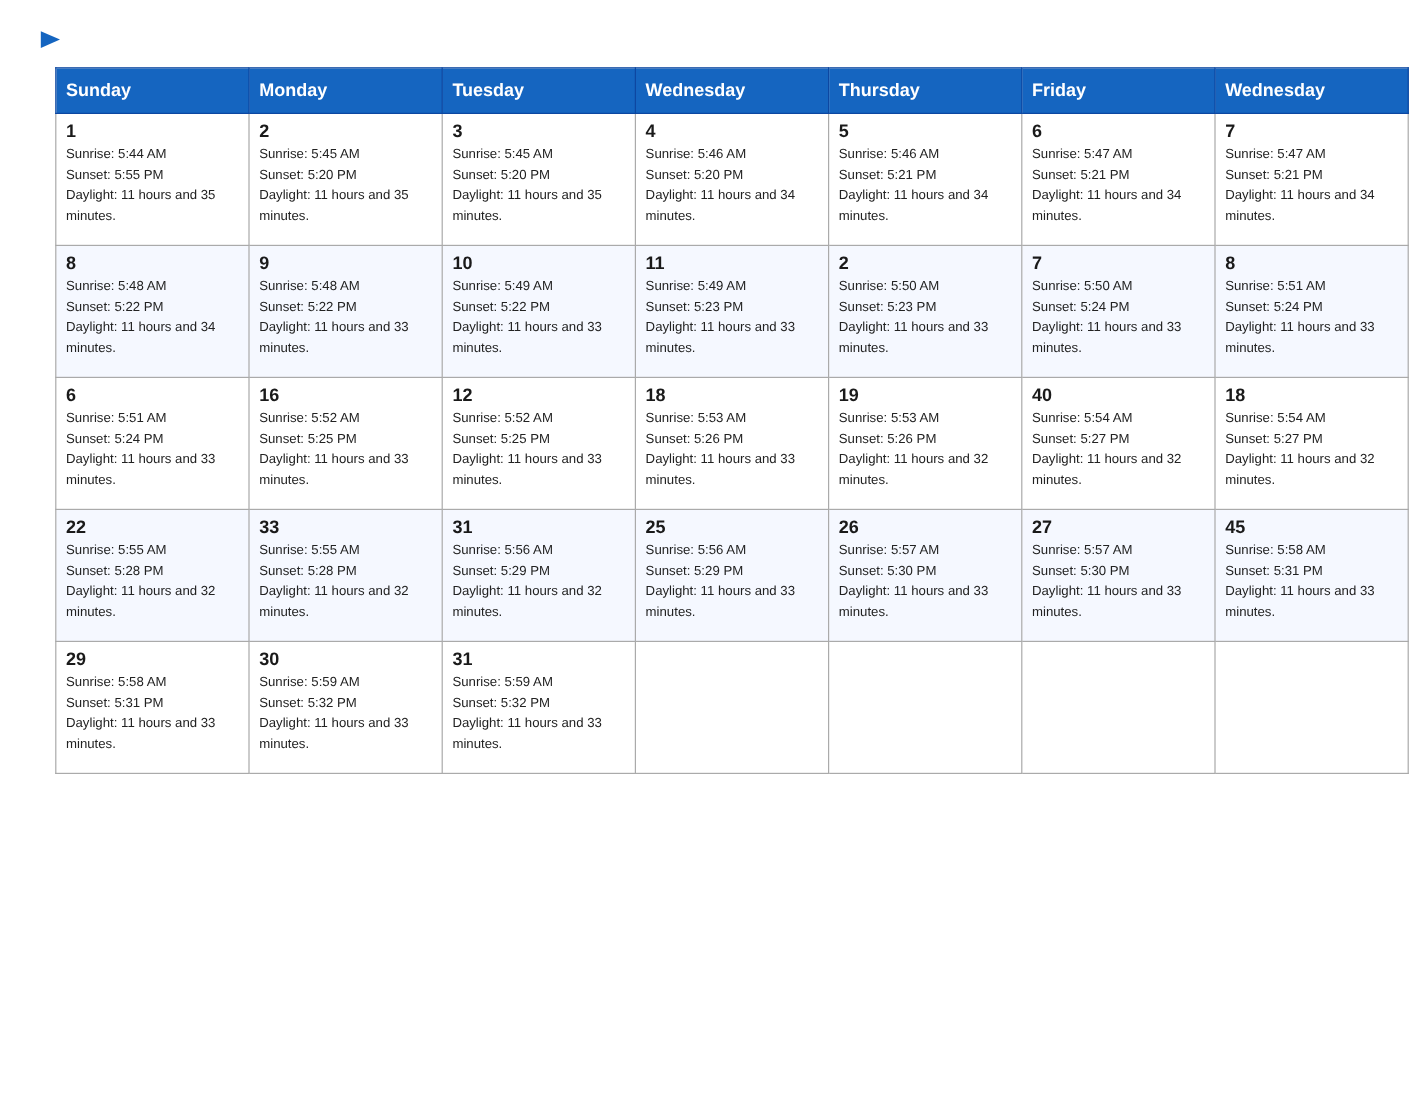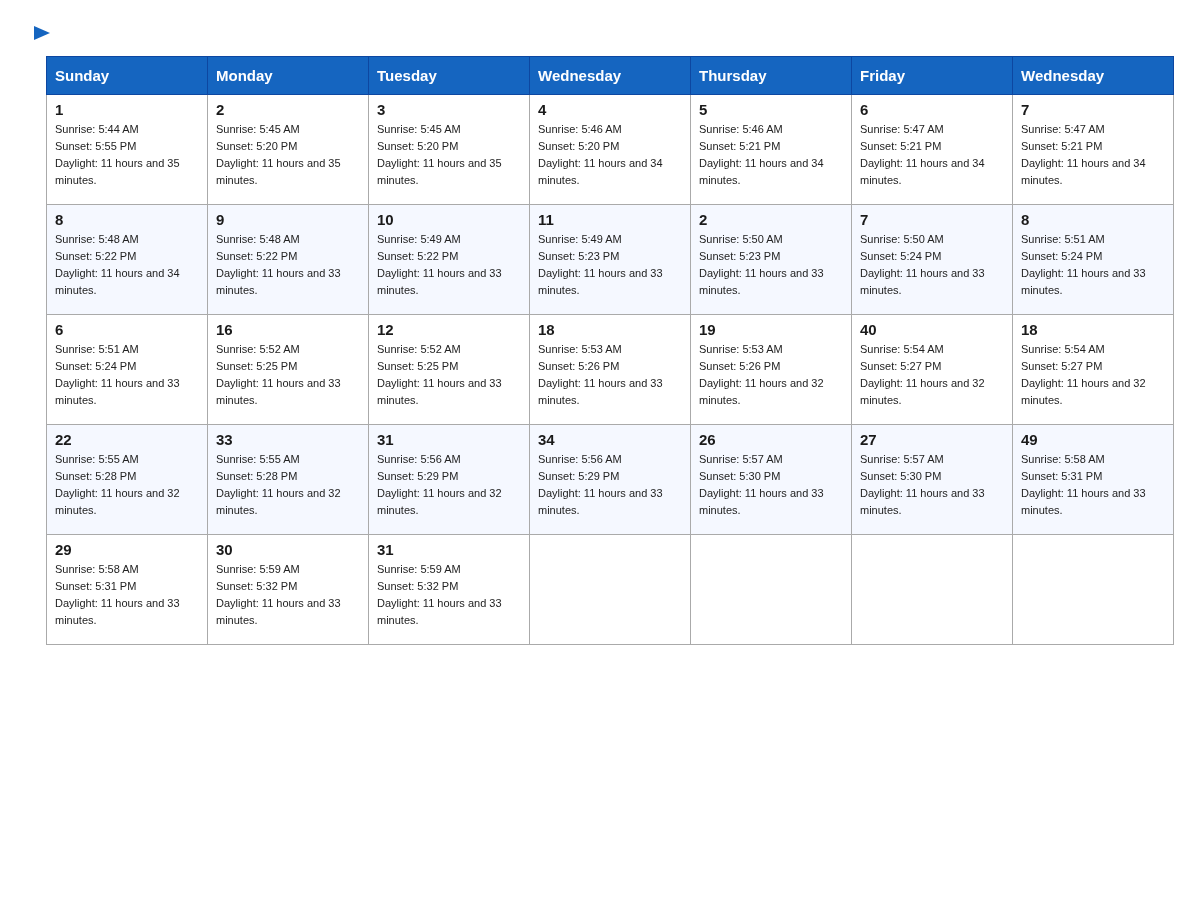--- a/index.html
+++ b/index.html
@@ -312,21 +312,21 @@
         </td>
         <td>
           <span class="day-number">31</span>
           <div class="day-info">
             <span>Sunrise: 5:56 AM</span><br>
             <span>Sunset: 5:29 PM</span><br>
             <span>Daylight: 11 hours and 32 minutes.</span>
           </div>
         </td>
         <td>
-          <span class="day-number">34</span>
+          <span class="day-number">25</span>
           <div class="day-info">
             <span>Sunrise: 5:56 AM</span><br>
             <span>Sunset: 5:29 PM</span><br>
             <span>Daylight: 11 hours and 33 minutes.</span>
           </div>
         </td>
         <td>
           <span class="day-number">26</span>
           <div class="day-info">
             <span>Sunrise: 5:57 AM</span><br>
@@ -336,21 +336,21 @@
         </td>
         <td>
           <span class="day-number">27</span>
           <div class="day-info">
             <span>Sunrise: 5:57 AM</span><br>
             <span>Sunset: 5:30 PM</span><br>
             <span>Daylight: 11 hours and 33 minutes.</span>
           </div>
         </td>
         <td>
-          <span class="day-number">49</span>
+          <span class="day-number">45</span>
           <div class="day-info">
             <span>Sunrise: 5:58 AM</span><br>
             <span>Sunset: 5:31 PM</span><br>
             <span>Daylight: 11 hours and 33 minutes.</span>
           </div>
         </td>
       </tr>
       <tr>
         <td>
           <span class="day-number">29</span>

